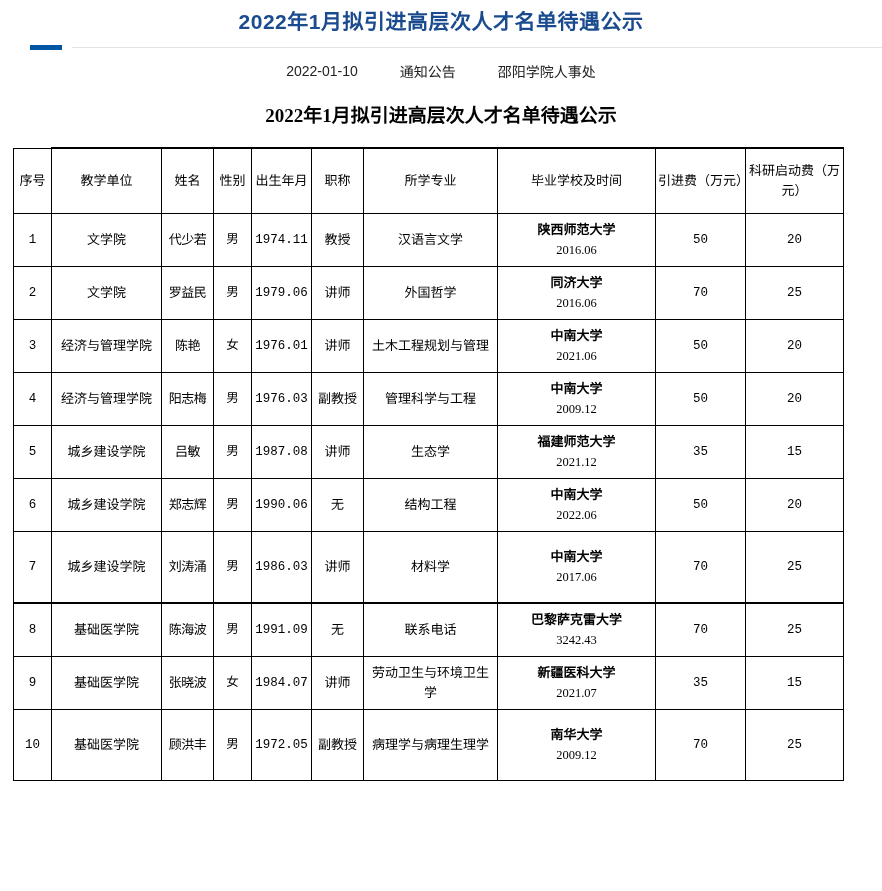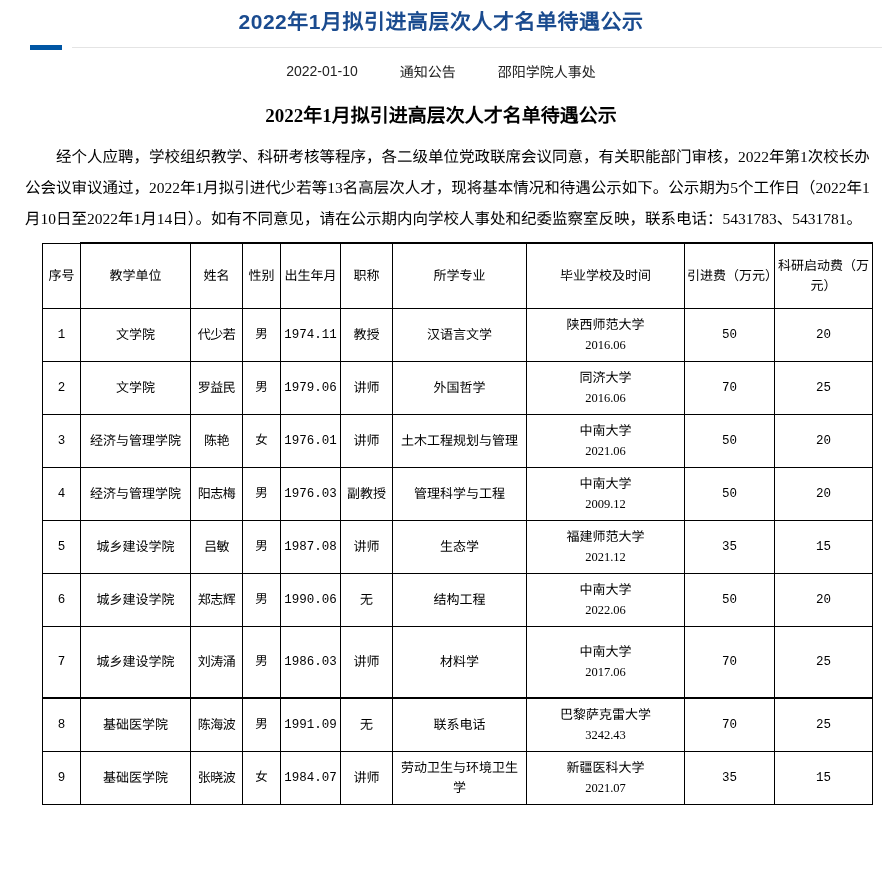--- a/index.html
+++ b/index.html
@@ -89,21 +89,21 @@
     width: 880px;
     box-sizing: border-box;
     white-space: normal;
     word-break: break-all;
     overflow: hidden;
     max-height: 95px;
   }
 
   
   .table-wrap {
-    padding: 10px 25px 0 42px;
+    padding: 10px 25px 0 13px;
     box-sizing: border-box;
   }
   table.people {
     border-collapse: collapse;
     table-layout: fixed;
     width: 830px;
     font-family: "Liberation Sans", "DejaVu Sans", sans-serif;
     font-size: 13px;
   }
   table.people th,
@@ -124,21 +124,21 @@
   table.people thead th.first-th { border-top: 1px solid #000000; }
   table.people tbody td { height: 44px; }
   table.people tbody tr.tall td { height: 62px; }
   table.people tbody tr.thick-top td { border-top: 2px solid #000000; }
 
   td.num, td.gender, td.birth, td.fee, td.startup {
     font-family: "Liberation Mono", "DejaVu Sans Mono", monospace;
     font-size: 12.5px;
   }
   td.name { letter-spacing: -0.5px; }
-  .school-line { display: block; }
+  .school-line { display: block; font-weight: bold; }
   .school-year {
     display: block;
     font-family: Liberation Serif, serif;
     font-size: 12.5px;
   }
 
   
   col.c-num      { width: 38px; }
   col.c-unit     { width: 110px; }
   col.c-name     { width: 52px; }
@@ -163,21 +163,20 @@
 </div>
 
 <div class="meta-row">
   <span class="meta-item">2022-01-10</span>
   <span class="meta-item">通知公告</span>
   <span class="meta-item">邵阳学院人事处</span>
 </div>
 
 <div class="article">
   <div class="doc-title">2022年1月拟引进高层次人才名单待遇公示</div>
-  <p class="doc-body">经个人应聘，学校组织教学、科研考核等程序，各二级单位党政联席会议同意，有关职能部门审核，2022年第1次校长办公会议审议通过，2022年1月拟引进代少若等13名高层次人才，现将基本情况和待遇公示如下。公示期为5个工作日（2022年1月10日至2022年1月14日）。如有不同意见，请在公示期内向学校人事处和纪委监察室反映，联系电话：5431783、5431781。</p>
 </div>
 
 <div class="table-wrap">
   <table class="people">
     <colgroup>
       <col class="c-num">
         <col class="c-unit">
         <col class="c-name">
         <col class="c-gender">
       <col class="c-birth">
@@ -330,15 +329,30 @@
           <td class="birth">1984.07</td>
           <td class="title">讲师</td>
           <td class="major">劳动卫生与环境卫生学</td>
           <td>
             <span class="school-line">新疆医科大学</span>
             <span class="school-year">2021.07</span>
           </td>
           <td class="fee">35</td>
           <td class="startup">15</td>
         </tr>
+        <tr class="tall">
+          <td class="num">10</td>
+          <td class="unit">基础医学院</td>
+          <td class="name">顾洪丰</td>
+          <td class="gender">男</td>
+          <td class="birth">1972.05</td>
+          <td class="title">副教授</td>
+          <td class="major">病理学与病理生理学</td>
+          <td>
+            <span class="school-line">南华大学</span>
+            <span class="school-year">2009.12</span>
+          </td>
+          <td class="fee">70</td>
+          <td class="startup">25</td>
+        </tr>
       </tbody>
   </table>
 </div>
 
 </body></html>

